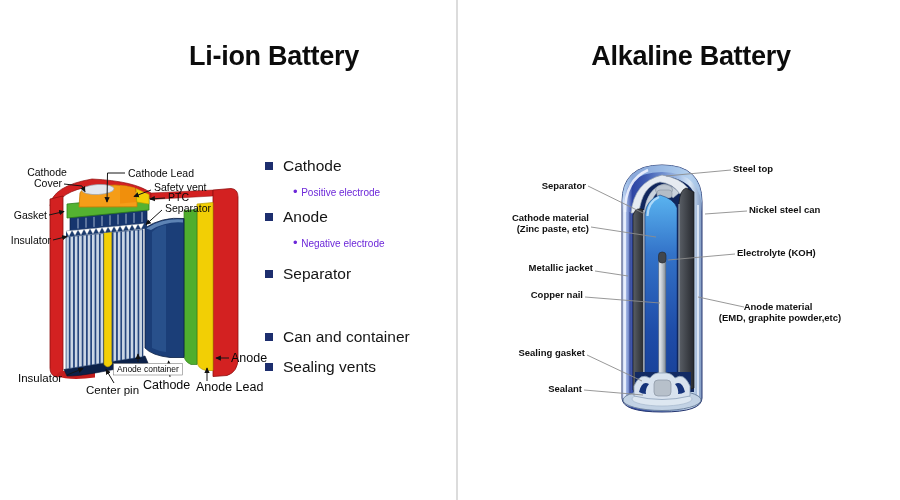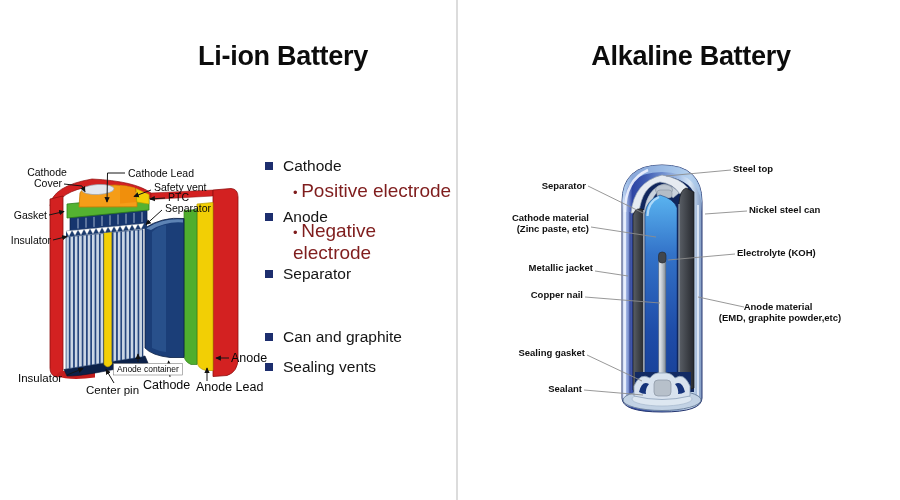--- a/index.html
+++ b/index.html
@@ -1,30 +1,30 @@
 <!DOCTYPE html>
 <html><head>
 <meta charset="utf-8">
 <style>
 *{margin:0;padding:0;box-sizing:border-box}
 html,body{width:900px;height:500px}
 body{position:relative;background:#fff;font-family:"Liberation Sans",sans-serif;overflow:hidden}
 .title{position:absolute;top:41px;font-size:27px;font-weight:600;color:#0c0c0c;text-align:center;letter-spacing:-0.3px}
-#title-left{left:13px;width:540px}
+#title-left{left:4px;width:540px}
 #title-right{left:458px;width:466px}
 #divider{position:absolute;left:456px;top:0;width:2px;height:500px;background:#dcdcdc}
 svg{position:absolute;top:0}
 #svg-left{left:0}
 #svg-right{left:458px}
 .blist{position:absolute;left:0;top:0;width:457px;height:500px}
 .brow{position:absolute;display:flex;align-items:center;height:20px}
 .sq{width:8px;height:8px;background:#1d2e6e;margin-right:10px;flex:0 0 auto}
 .bmain{font-size:15.5px;color:#151515}
 .bsubrow{position:absolute;height:16px;display:flex;align-items:center}
-.bsub{font-size:19px;color:#7f1d1d}
+.bsub{font-size:10px;color:#6d28d9}
 .bsub::before{content:"\2022  ";font-size:13px}
 svg text{font-family:"Liberation Sans",sans-serif;fill:#090909}
 .ll{font-size:10.5px}
 .lb{font-size:12.5px}
 .lm{font-size:11.5px}
 .ls{font-size:8.5px}
 .al{font-size:9.5px;font-weight:700;fill:#101010}
 .ld{stroke:#161616;stroke-width:1;fill:none}
 .gd{stroke:#8c8c8c;stroke-width:0.9;fill:none}
 </style>
@@ -132,21 +132,21 @@
     </div>
   <div class="bsubrow" style="left:293px;top:234px">
       <span class="bsub">Negative electrode</span>
     </div>
   <div class="brow" style="left:265px;top:264px">
       <span class="sq"></span>
       <span class="bmain">Separator</span>
     </div>
   <div class="brow" style="left:265px;top:327px">
       <span class="sq"></span>
-      <span class="bmain">Can and graphite</span>
+      <span class="bmain">Can and container</span>
     </div>
   <div class="brow" style="left:265px;top:357px">
       <span class="sq"></span>
       <span class="bmain">Sealing vents</span>
     </div>
 </div>
 
 <svg id="svg-right" width="442" height="500" viewBox="0 0 442 500">
   <defs>
     <linearGradient id="jacket" x1="0" x2="1" y1="0" y2="0">

